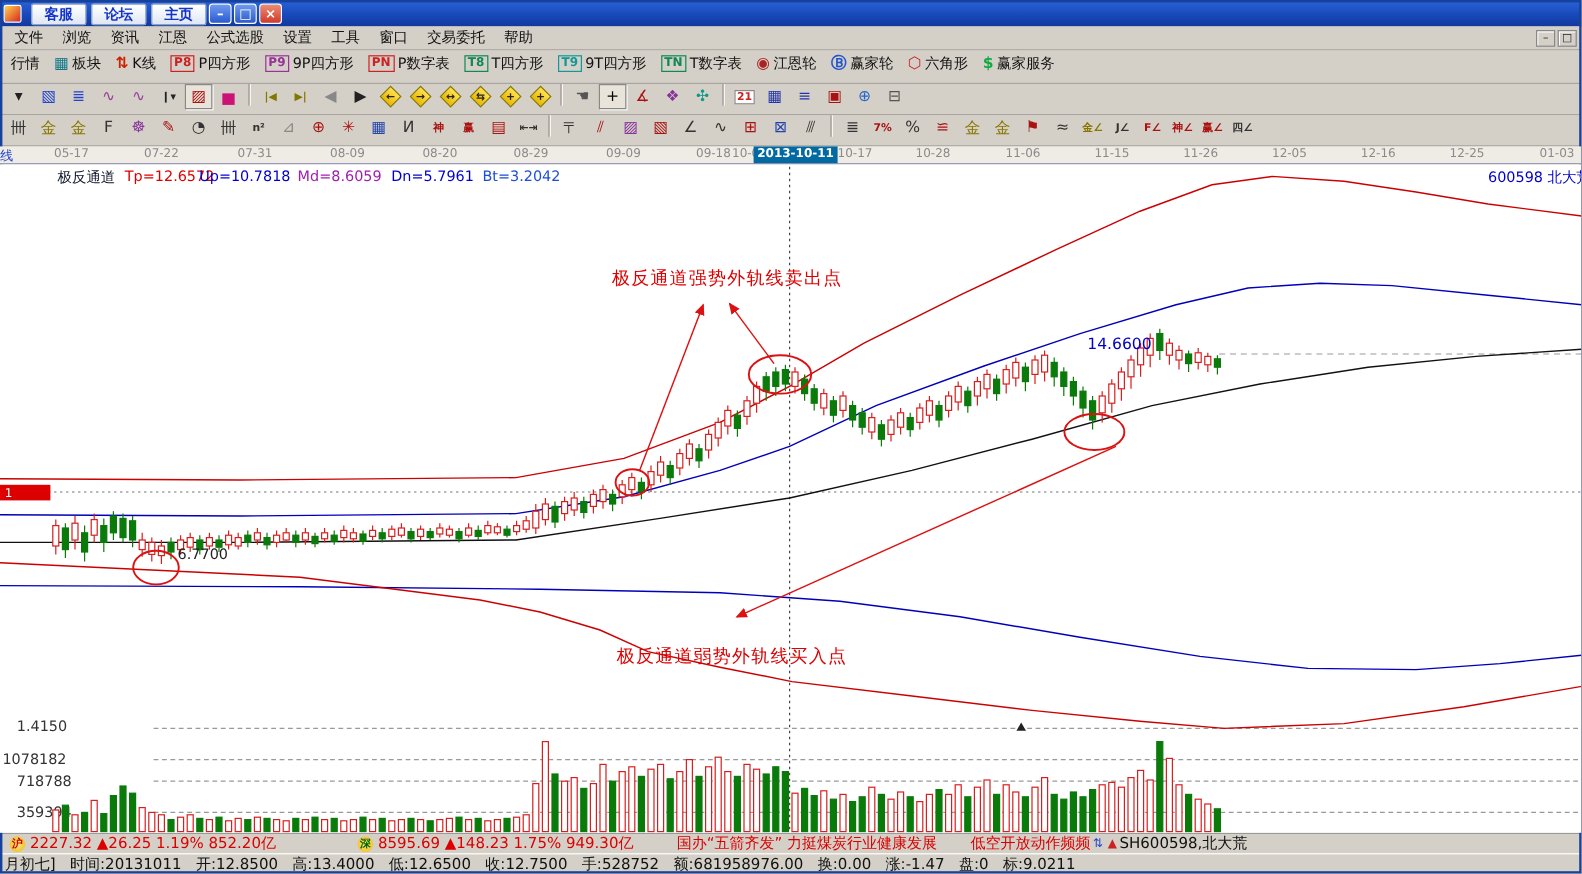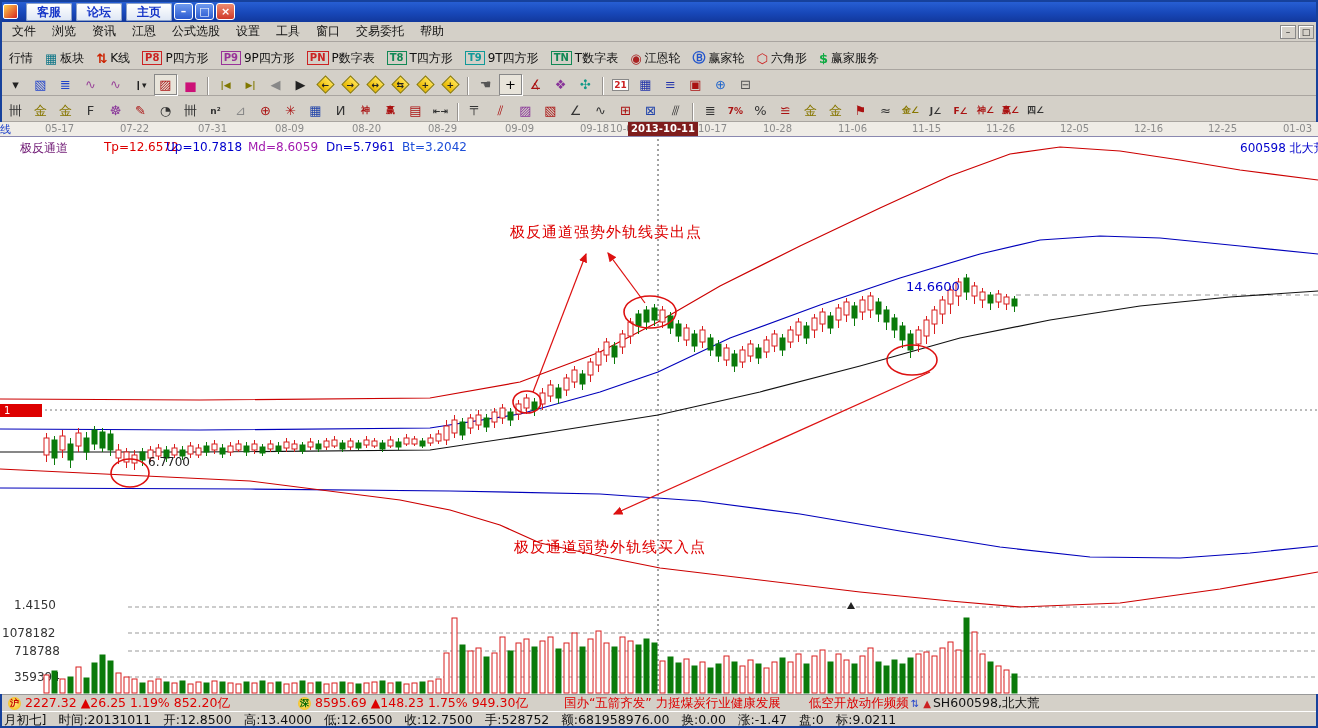--- a/index.html
+++ b/index.html
@@ -18,40 +18,40 @@
         border:1px solid #fff;border-radius:3px;background:linear-gradient(#6f9aef,#2a5ad0);color:#fff;
         font-size:11px;font-weight:bold;}
   .wbtn.close{background:linear-gradient(#ef8b6f,#d03a2a);}
   
   .menubar{height:20px;display:flex;align-items:center;padding:0 4px;background:#d4d0c8;border-bottom:1px solid #a9a5a0;}
   .mi{font-size:12px;padding:1px 8px;color:#111;}
   .menuspacer{flex:1 1 auto;}
   .mdibtn{width:16px;height:14px;border:1px solid #888;background:#d4d0c8;box-shadow:1px 1px 0 #fff inset;
           font-size:9px;line-height:12px;text-align:center;margin-left:2px;color:#222;}
   
-  .tb{display:flex;align-items:flex-end;padding:0 3px;background:#d4d0c8;border-bottom:1px solid #a9a5a0;}
+  .tb{display:flex;align-items:flex-start;padding:0 3px;background:#d4d0c8;border-bottom:1px solid #a9a5a0;}
   .tb1{height:28px;}
   .tb2{height:26px;}
   .tb3{height:26px;}
   .btn1{display:inline-flex;align-items:center;gap:3px;height:22px;padding:0 5px;margin:0 1px;font-size:12px;color:#111;}
   .btn1 .bicon{font-size:13px;font-weight:bold;}
   .badge{font-size:10px;font-weight:bold;padding:0 2px;border:1px solid currentColor;line-height:12px;}
   .ibtn{display:inline-flex;align-items:center;justify-content:center;width:23px;height:21px;margin:0 1px;
         font-size:13px;color:#222;border:1px solid transparent;}
   .ibtn.pressed{border:1px solid #888;background:#e8e4da;box-shadow:1px 1px 0 #fff;}
   .ibtn.small{font-size:9px;font-weight:bold;letter-spacing:0;}
   .ibtn.box span{border:1px solid #888;font-size:9px;font-weight:bold;padding:0 1px;background:#fff;}
   .dia{width:13px;height:13px;background:linear-gradient(#ffe14d,#e8b800);border:1px solid #8a7a00;
        transform:rotate(45deg);display:flex;align-items:center;justify-content:center;}
   .dia span{transform:rotate(-45deg);font-size:9px;font-weight:bold;color:#222;}
   .sep{width:2px;height:18px;border-left:1px solid #989490;border-right:1px solid #ffffff;margin:0 4px;}
   
   .datebar{position:relative;height:15px;background:#efece6;border-bottom:1px solid #8a88b0;font-size:10px;color:#8a8a8a;}
   .dtick{position:absolute;top:1px;white-space:nowrap;}
-  .dhl{position:absolute;top:0;height:14px;background:#7f1d1d;color:#fff;font-size:10px;font-weight:bold;
+  .dhl{position:absolute;top:0;height:14px;background:#0369a1;color:#fff;font-size:10px;font-weight:bold;
        padding:0 3px;line-height:14px;}
   .edgechar{position:absolute;left:0;top:0;color:#2244cc;font-size:11px;}
   
   .chart{position:relative;height:557px;background:#ffffff;}
   .chart svg{position:absolute;left:0;top:0;}
   .ind{position:absolute;left:0;top:3px;height:14px;width:100%;font-size:12px;}
   .ind span{position:absolute;white-space:nowrap;}
   .corner{position:absolute;left:1240px;top:3px;font-size:12px;color:#0000cc;white-space:nowrap;}
   
   .sbar{display:flex;align-items:center;height:17px;font-size:12.5px;background:#d4d0c8;
@@ -802,21 +802,21 @@
         <line x1="930" y1="372" x2="614" y2="514" stroke="#dd1111" stroke-width="1.2" marker-end="url(#arrw)"></line>
         <path d="M847,609 L851,602 L855,609 Z" fill="#222"></path>
         <text x="148" y="466" font-size="12" fill="#222222">6.7700</text>
         <text x="906" y="291" font-size="13" fill="#0000cc">14.6600</text>
         <text x="510" y="237" font-size="15" fill="#dd0000" letter-spacing="1">极反通道强势外轨线卖出点</text>
         <text x="514" y="552" font-size="15" fill="#dd0000" letter-spacing="1">极反通道弱势外轨线买入点</text>
         <rect x="0" y="404" width="42" height="13" fill="#dd0000"></rect>
         <text x="4" y="414" font-size="10" fill="#fff">1</text>
       </svg>
     <div class="ind" id="indicator">
-        <span style="left: 20px; color: #701a75;">极反通道</span>
+        <span style="left: 48px; color: #0f172a;">极反通道</span>
         <span style="left: 104px; color: rgb(221, 0, 0);">Tp=12.6572</span>
         <span style="left: 166px; color: rgb(0, 0, 204);">Up=10.7818</span>
         <span style="left: 248px; color: #a21caf;">Md=8.6059</span>
         <span style="left: 326px; color: rgb(0, 0, 204);">Dn=5.7961</span>
         <span style="left: 402px; color: #1d4ed8;">Bt=3.2042</span>
       </div>
     <div class="corner">600598 北大荒</div>
   </div>
 
   <div class="sbar sbar1" id="sbar1">

